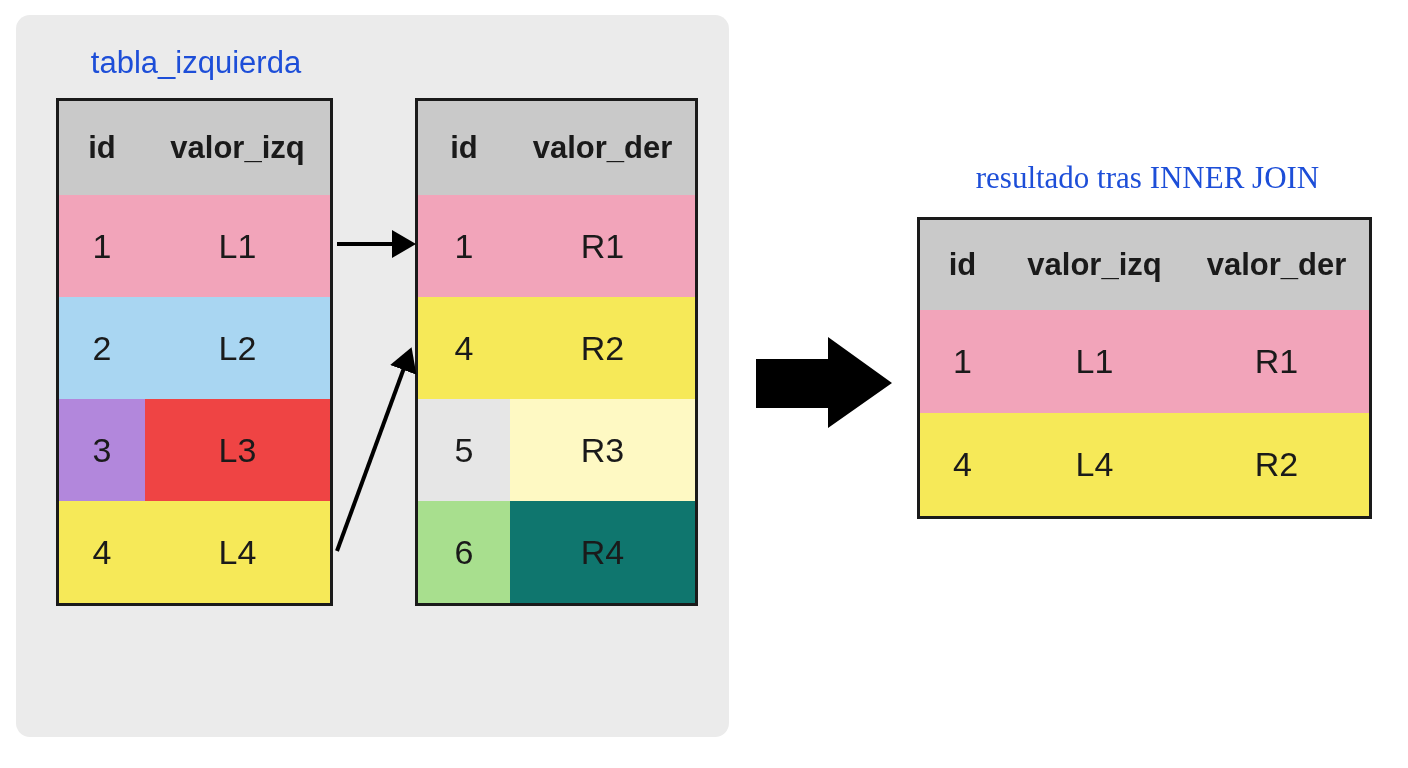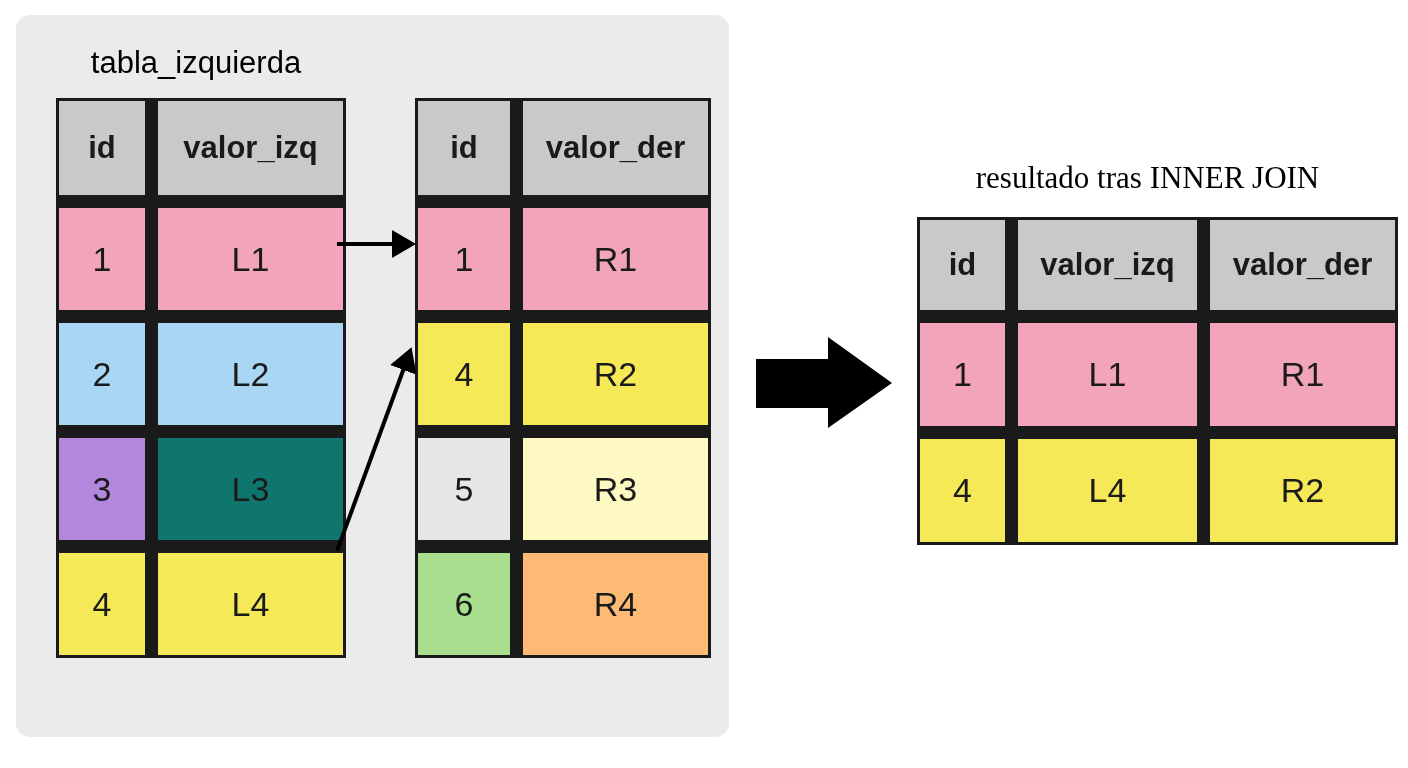--- a/index.html
+++ b/index.html
@@ -6,28 +6,28 @@
   body{
     width:1408px;height:768px;background:#ffffff;position:relative;overflow:hidden;
     font-family:"Liberation Sans", sans-serif;
   }
   .canvas{position:absolute;inset:0;}
   .panel{
     position:absolute;left:16px;top:15px;width:713px;height:722px;
     background:#ebebeb;border-radius:14px;
   }
   .tbl-title{
-    position:absolute;text-align:center;font-size:31px;color:#000000;
+    position:absolute;text-align:center;font-size:31px;color:#1d4ed8;
     white-space:nowrap;line-height:36px;
   }
   .left-title{left:40px;top:30px;width:280px;}
   .right-title{left:399px;top:30px;width:286px;}
   .result-title{left:917px;top:160px;width:461px;font-family:Liberation Serif, serif;}
   .tbl{
-    position:absolute;display:grid;background:#1a1a1a;padding:3px;gap:13px;
+    position:absolute;display:grid;background:#1a1a1a;padding:3px;gap:0;
   }
   .left-tbl{left:40px;top:83px;grid-template-columns:86px 185px;
     grid-template-rows:94px 102px 102px 102px 102px;}
   .right-tbl{left:399px;top:83px;grid-template-columns:92px 185px;
     grid-template-rows:94px 102px 102px 102px 102px;}
   .result-tbl{left:917px;top:217px;grid-template-columns:85px 179px 185px;
     grid-template-rows:90px 103px 103px;}
   .cell{
     display:flex;align-items:center;justify-content:center;
     font-size:34px;color:#1a1a1a;background:#ffffff;
@@ -49,41 +49,41 @@
       <div class="cell header" style="background-color: rgb(201, 201, 201);">id</div>
       <div class="cell header" style="background-color: rgb(201, 201, 201);">valor_izq</div>
 
       <div class="cell" style="background-color: rgb(242, 164, 186);">1</div>
       <div class="cell" style="background-color: rgb(242, 164, 186);">L1</div>
 
       <div class="cell" style="background-color: rgb(169, 214, 242);">2</div>
       <div class="cell" style="background-color: rgb(169, 214, 242);">L2</div>
 
       <div class="cell" style="background-color: rgb(178, 135, 220);">3</div>
-      <div class="cell" style="background-color: #0f766e;">L3</div>
+      <div class="cell" style="background-color: #ef4444;">L3</div>
 
       <div class="cell" style="background-color: rgb(246, 233, 88);">4</div>
       <div class="cell" style="background-color: rgb(246, 233, 88);">L4</div>
     </div>
 
     <div class="tbl right-tbl">
       <div class="cell header" style="background-color: rgb(201, 201, 201);">id</div>
       <div class="cell header" style="background-color: rgb(201, 201, 201);">valor_der</div>
 
       <div class="cell" style="background-color: rgb(242, 164, 186);">1</div>
       <div class="cell" style="background-color: rgb(242, 164, 186);">R1</div>
 
       <div class="cell" style="background-color: rgb(246, 233, 88);">4</div>
       <div class="cell" style="background-color: rgb(246, 233, 88);">R2</div>
 
       <div class="cell" style="background-color: rgb(230, 230, 230);">5</div>
       <div class="cell" style="background-color: #fef9c3;">R3</div>
 
       <div class="cell" style="background-color: rgb(168, 223, 142);">6</div>
-      <div class="cell" style="background-color: #fdba74;">R4</div>
+      <div class="cell" style="background-color: #0f766e;">R4</div>
     </div>
 
   </div>
 
   <div class="tbl-title result-title">resultado tras INNER JOIN</div>
 
   <div class="tbl result-tbl">
     <div class="cell header" style="background-color: rgb(201, 201, 201);">id</div>
     <div class="cell header" style="background-color: rgb(201, 201, 201);">valor_izq</div>
     <div class="cell header" style="background-color: rgb(201, 201, 201);">valor_der</div>

